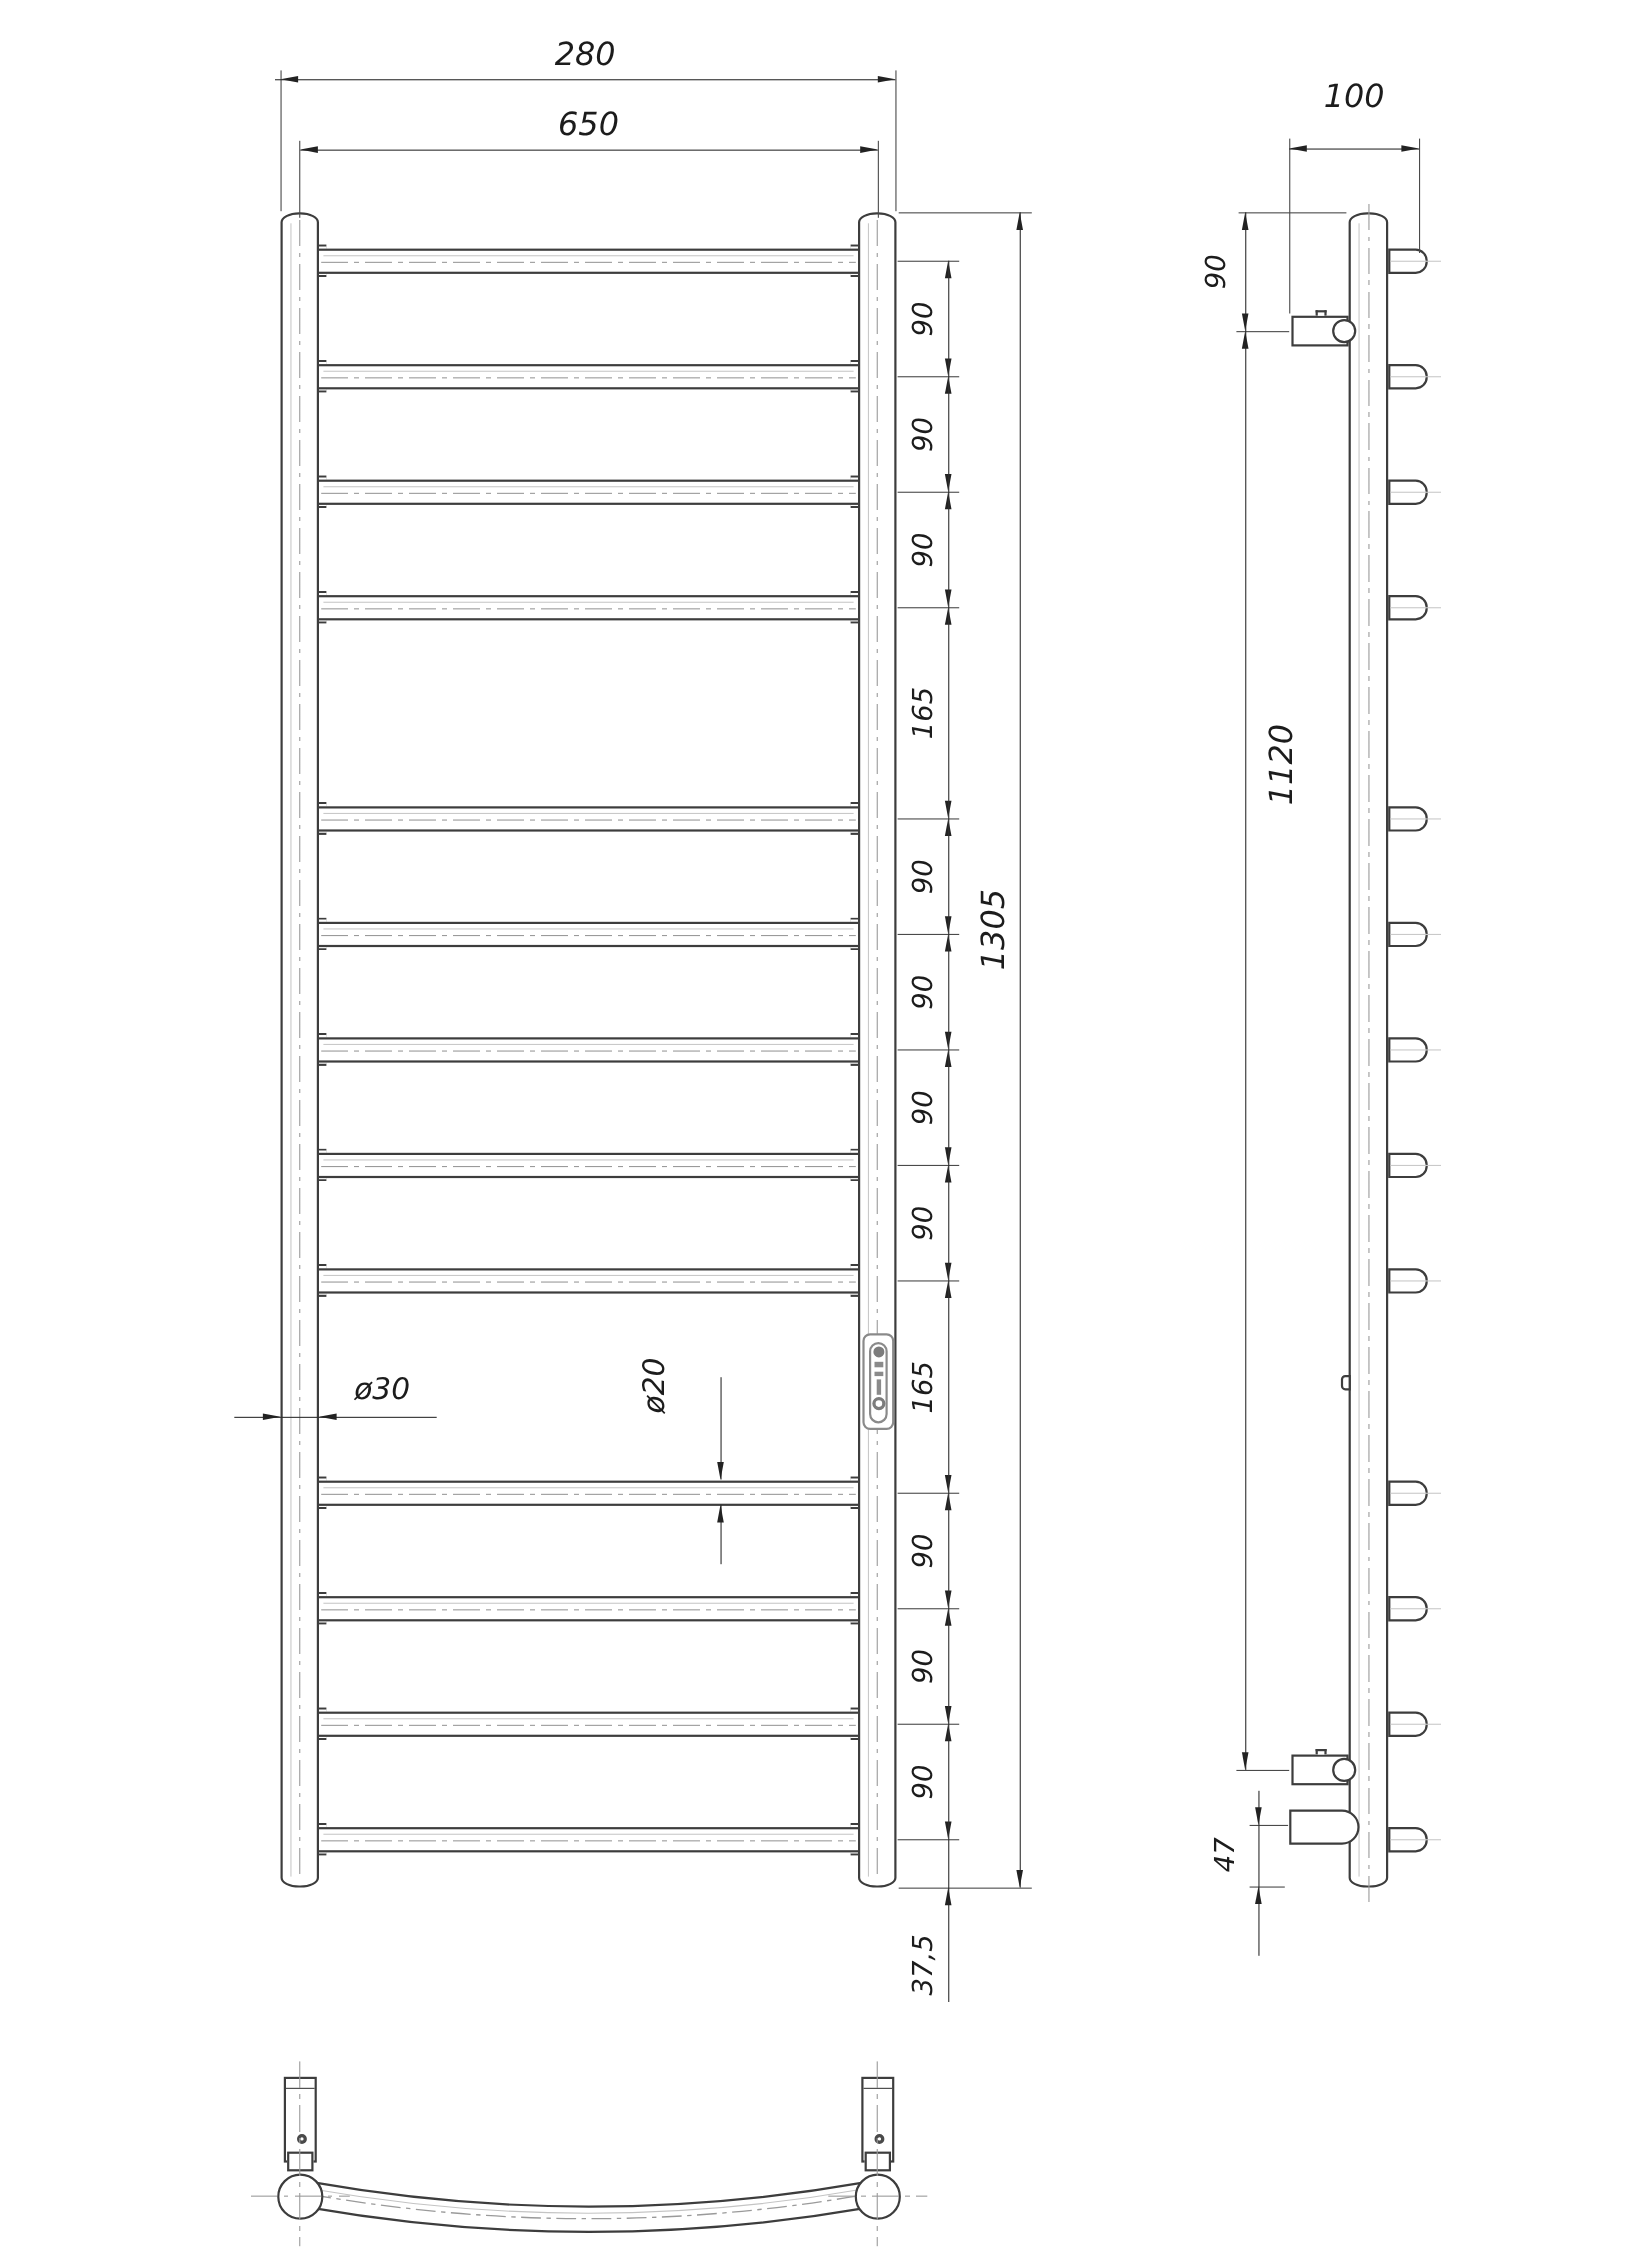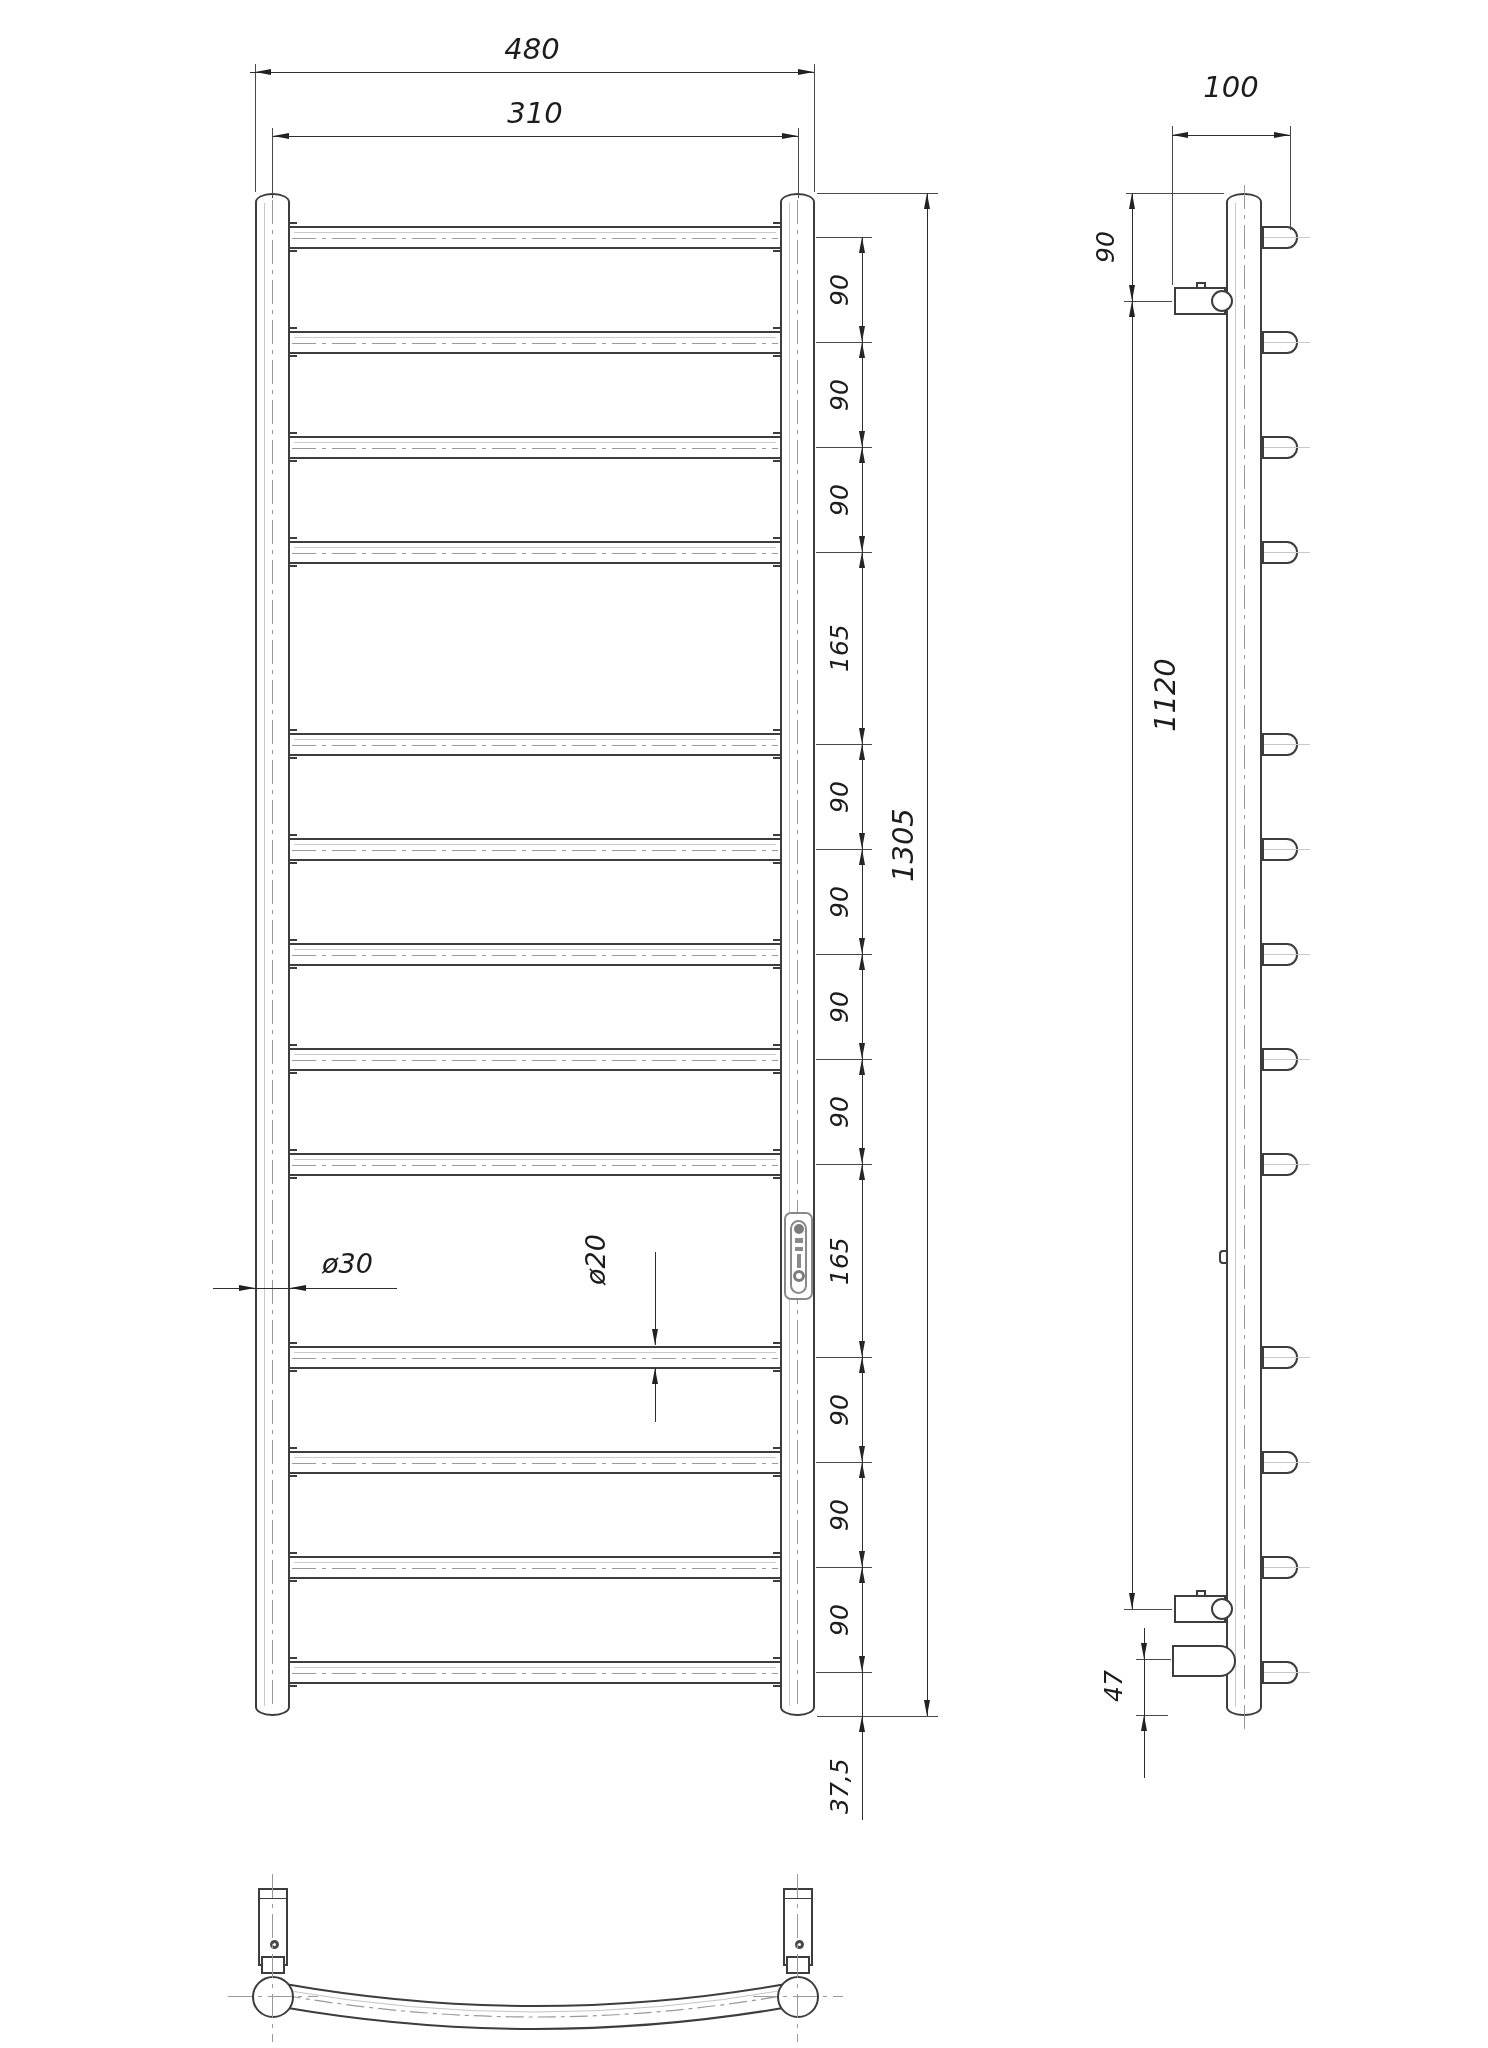--- a/index.html
+++ b/index.html
@@ -194,28 +194,28 @@
       <div class="abs" style="left:9px;top:33px;width:8px;height:4px;background:#8a8a8a;"></div>
       <div class="abs" style="left:11px;top:40px;width:4px;height:14px;background:#8a8a8a;"></div>
       <div class="abs" style="left:7px;top:56px;width:12px;height:12px;box-sizing:border-box;border:3px solid #7c7c7c;border-radius:50%;"></div>
     </div>
 
     <div class="ext-v" style="left:255px;top:64px;height:128px;"></div>
     <div class="ext-v" style="left:814px;top:64px;height:128px;"></div>
     <div class="dim-h" style="left:250px;top:72px;width:564px;"></div>
     <div class="arrL" style="left:255px;top:68.5px;"></div>
     <div class="arrR" style="left:798px;top:68.5px;"></div>
-    <div class="txt hctr" style="left:487px;top:32px;width:90px;">480</div>
+    <div class="txt hctr" style="left:487px;top:32px;width:90px;">280</div>
 
     <div class="ext-v" style="left:272px;top:128px;height:70px;"></div>
     <div class="ext-v" style="left:798px;top:128px;height:70px;"></div>
     <div class="dim-h" style="left:273px;top:136px;width:525px;"></div>
     <div class="arrL" style="left:273px;top:132.5px;"></div>
     <div class="arrR" style="left:782px;top:132.5px;"></div>
-    <div class="txt hctr" style="left:490px;top:96px;width:90px;">310</div>
+    <div class="txt hctr" style="left:490px;top:96px;width:90px;">650</div>
 
     <div class="ext-h" style="left:817px;top:193px;width:121px;"></div>
     <div class="ext-h" style="left:817px;top:1716px;width:121px;"></div>
     <div class="dim-v" style="left:927px;top:193px;height:1523px;"></div>
     <div class="arrU" style="left:923.5px;top:193px;"></div>
     <div class="arrD" style="left:923.5px;top:1700px;"></div>
     <div class="vbox txt" style="left:882px;top:780px;width:42px;height:130px;">1305</div>
 
     <div class="dim-v" style="left:862px;top:237px;height:1583px;"></div>
     <div class="arrU" style="left:858.5px;top:1716px;"></div>

